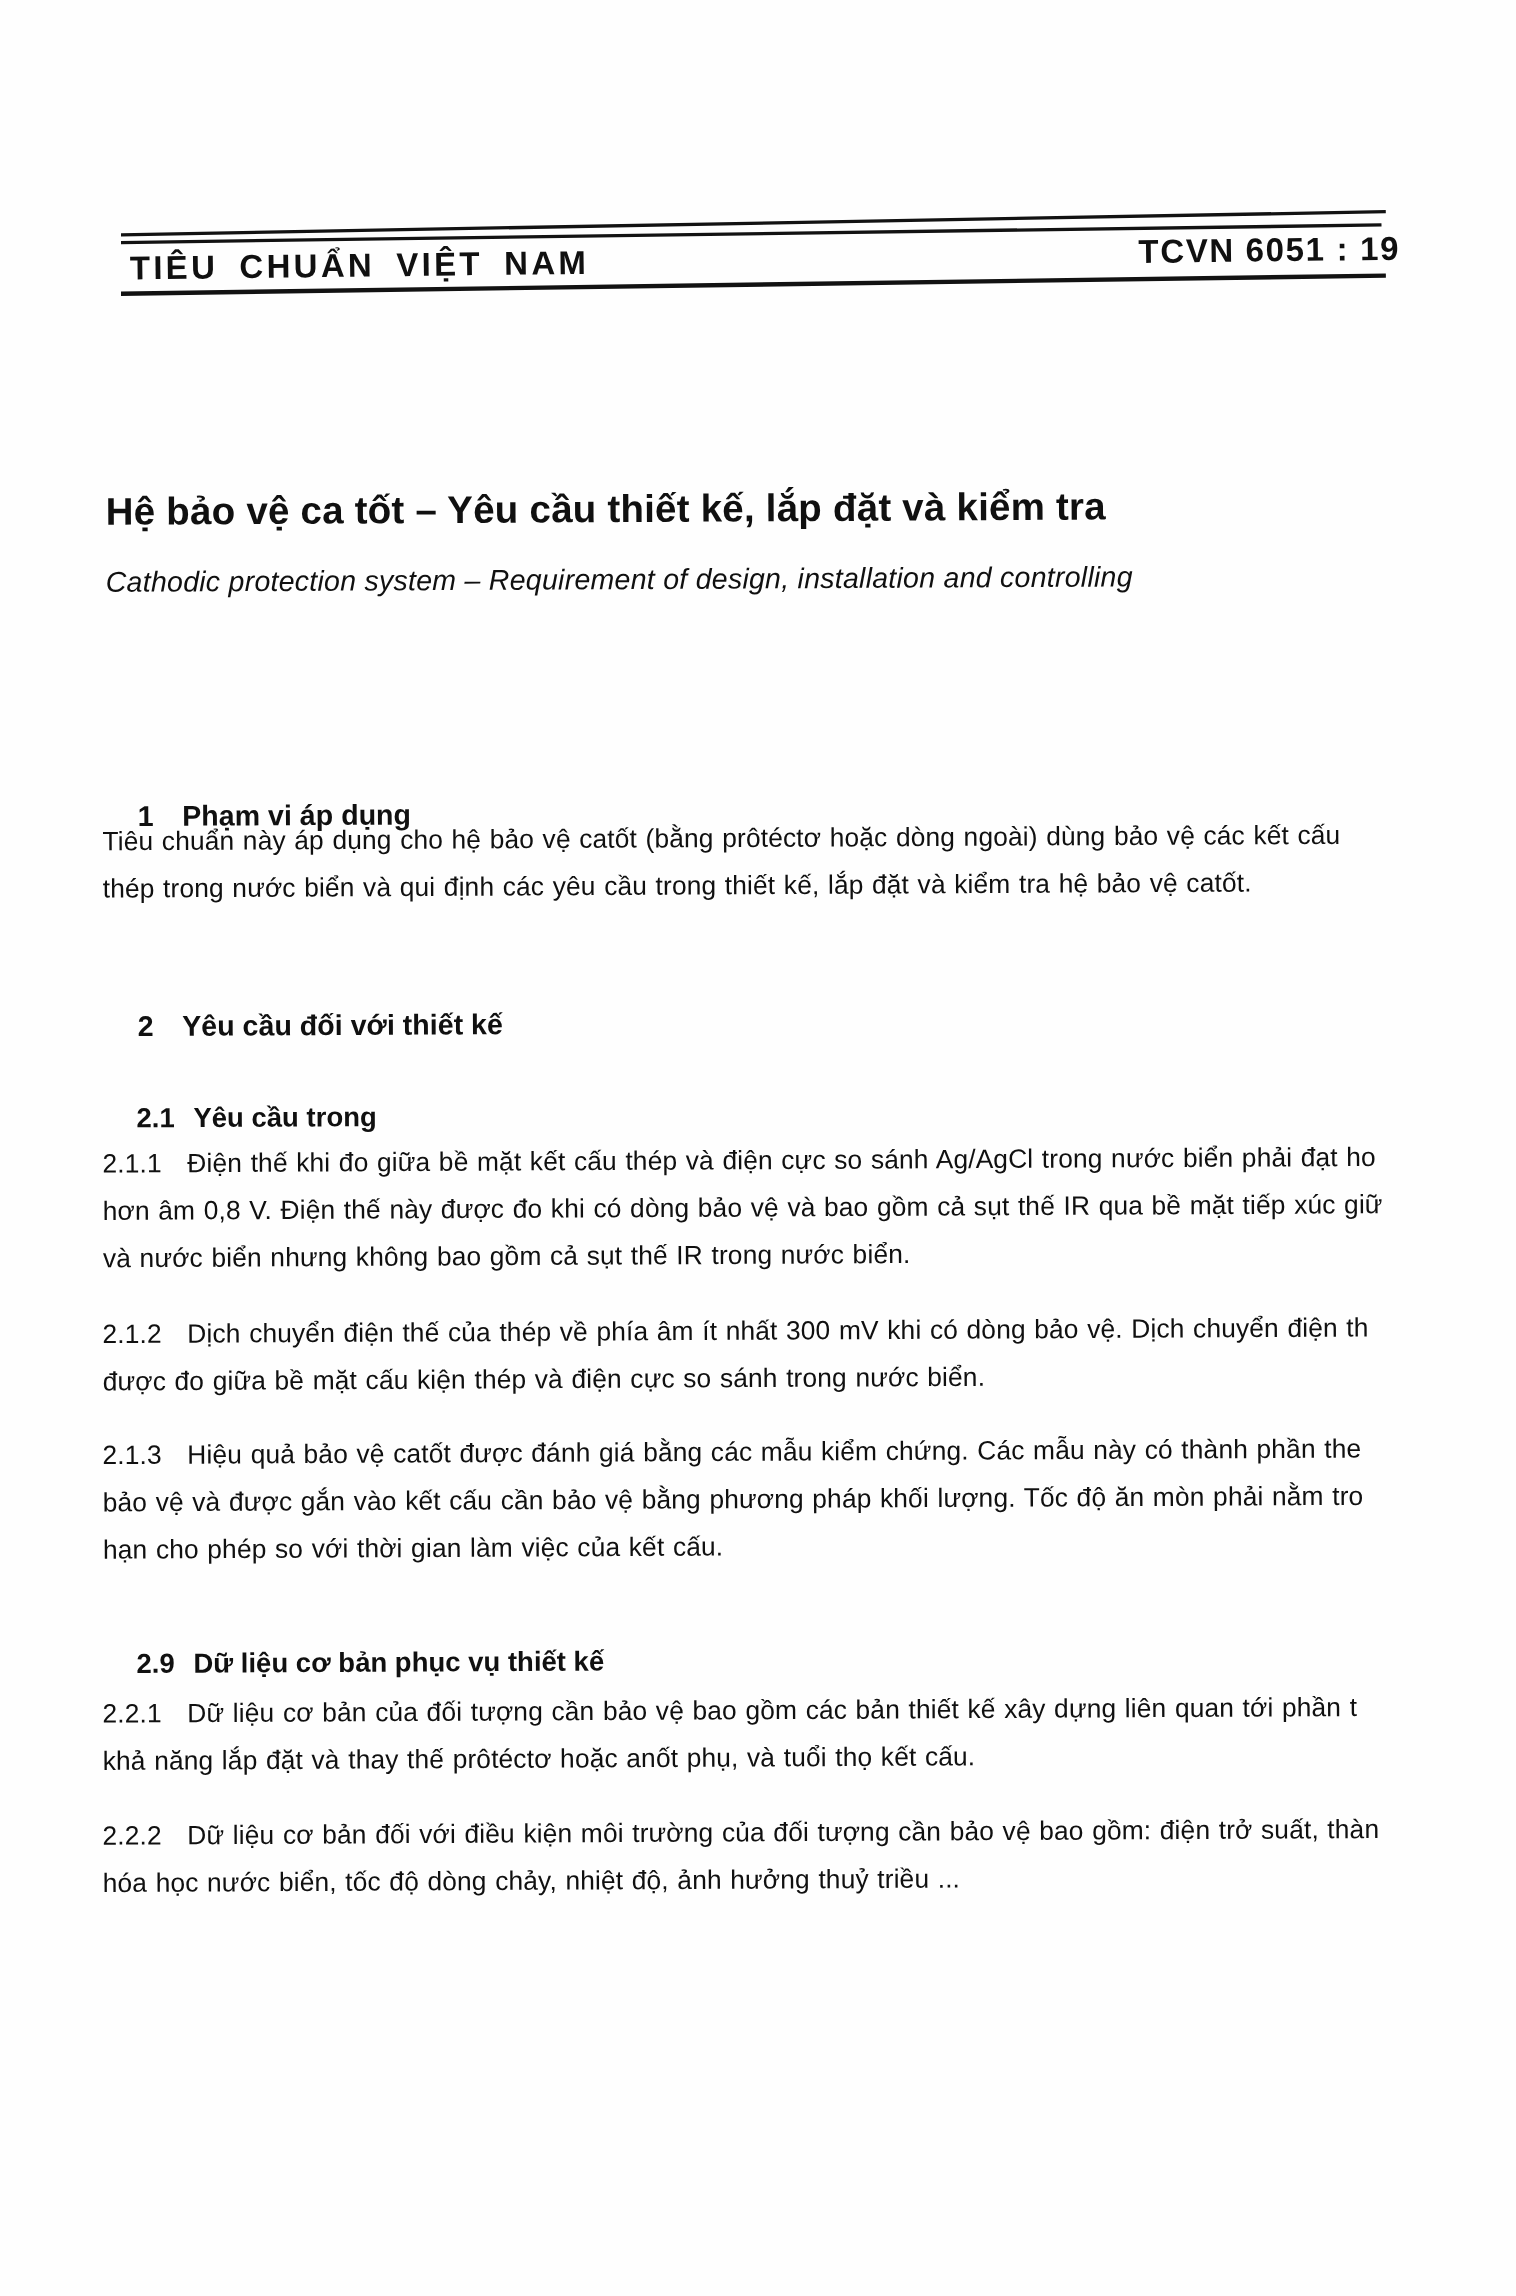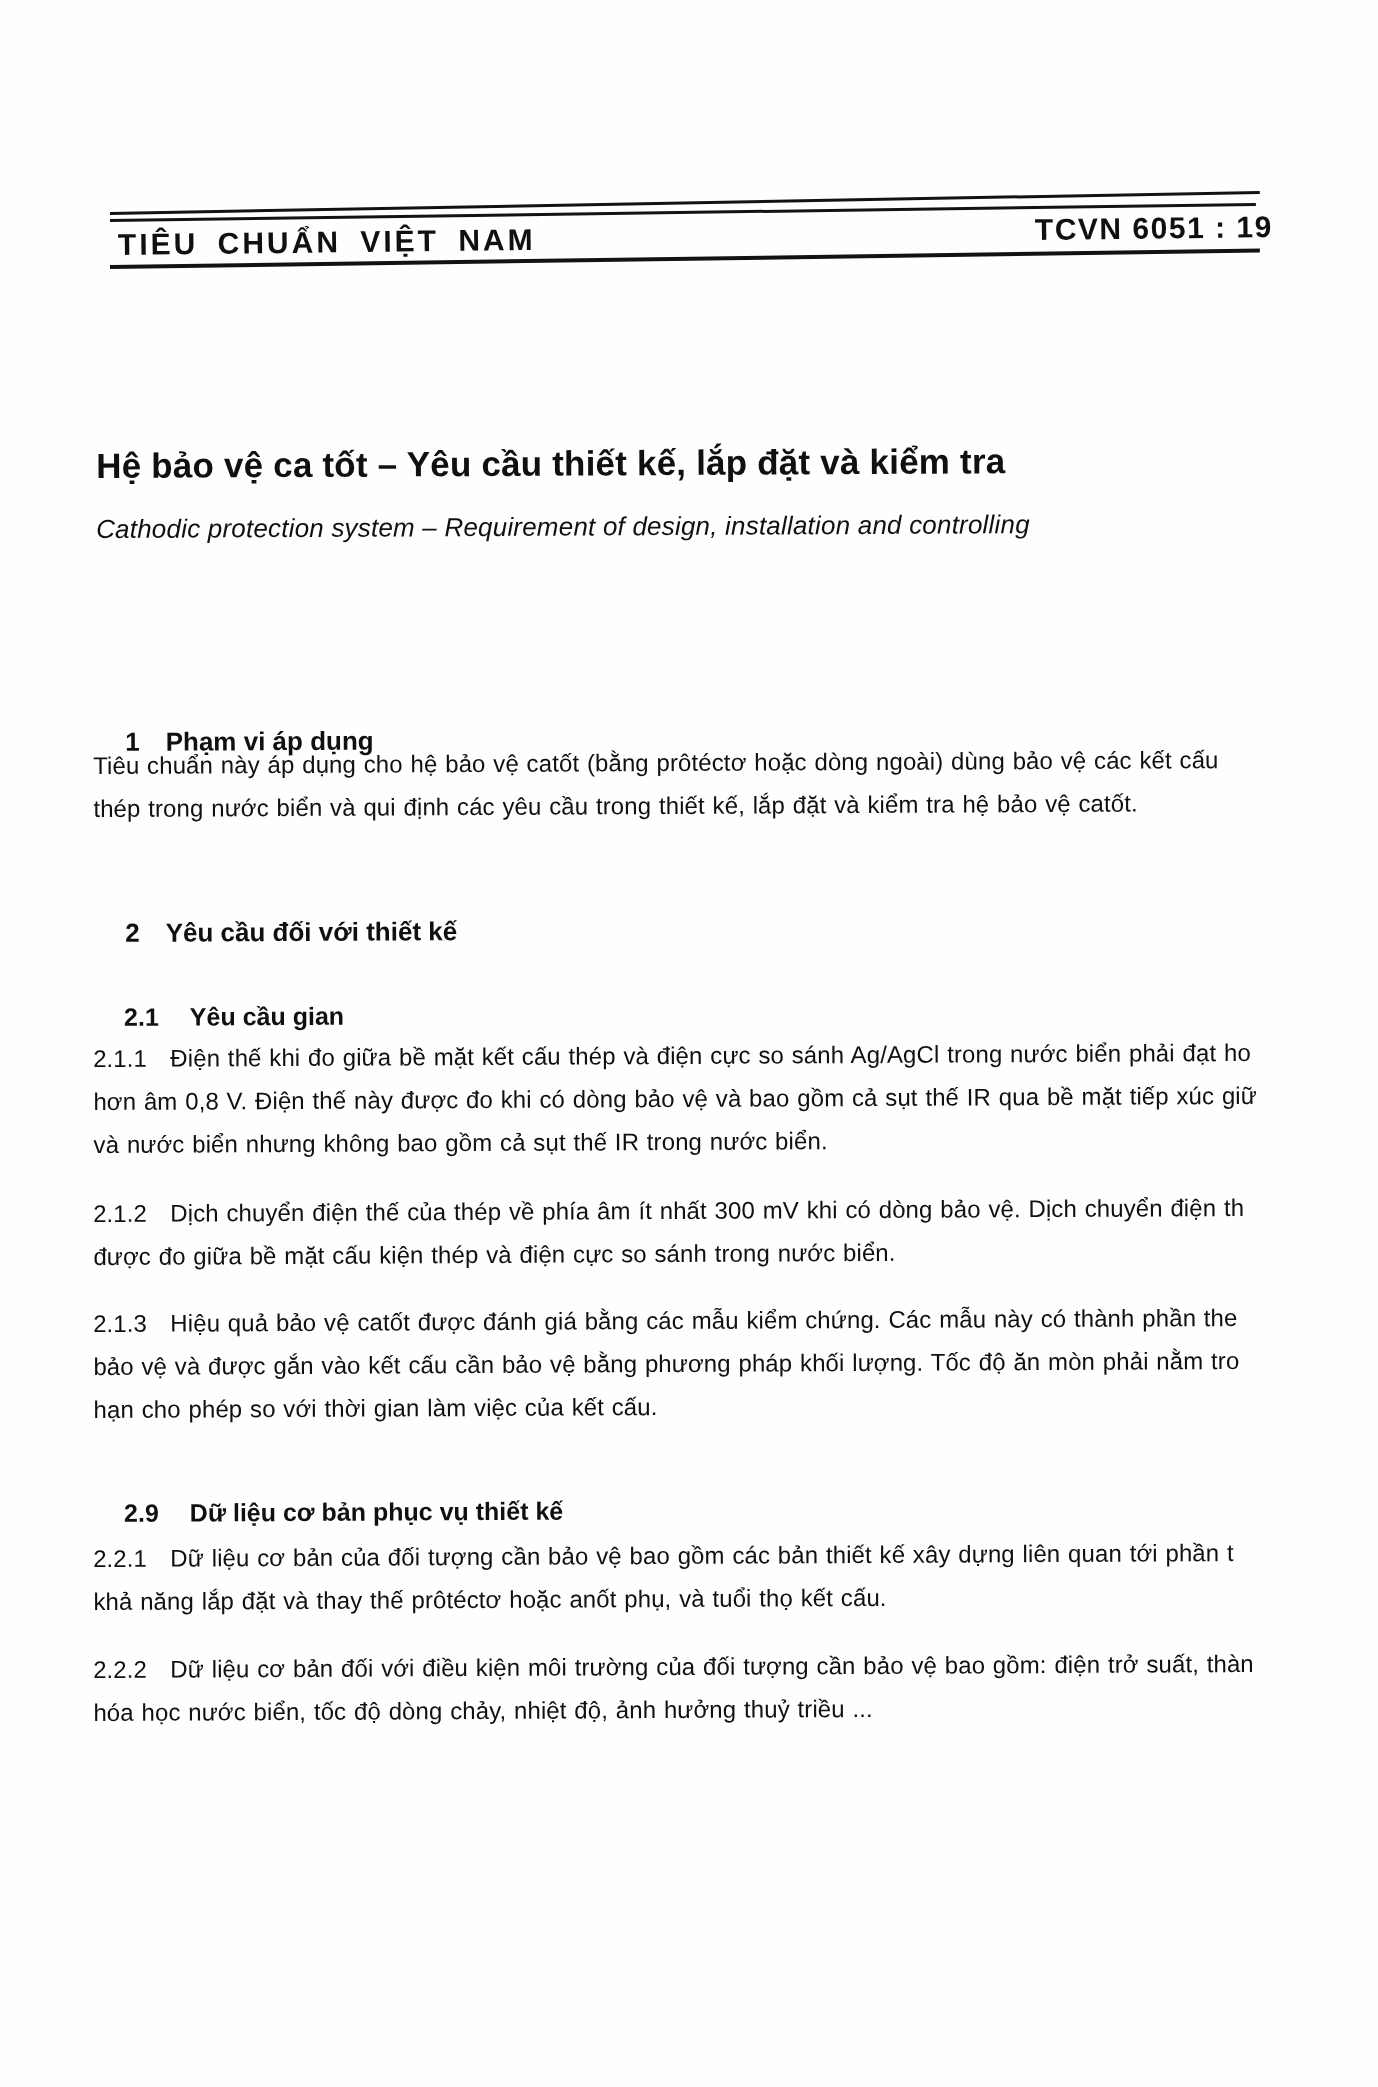--- a/index.html
+++ b/index.html
@@ -67,21 +67,21 @@
     font-size: 26px; font-weight: bold;
     line-height: 30px;
     white-space: pre;
   }
   .h-sub {
     font-size: 25px; font-weight: bold;
     line-height: 30px;
     white-space: pre;
   }
   .sec-num { margin-right: 26px; }
-  .sub-num { margin-right: 31px; }
+  .sub-num { margin-right: 17px; }
 
   .h1-pos  { left: 96px; top: 697px; }
   .h2-pos  { left: 96px; top: 888px; }
   .h21-pos { left: 96px; top: 972px; }
   .h22-pos { left: 96px; top: 1468px; }
 
   
   .para {
     font-size: 24px;
     line-height: 43px;
@@ -122,21 +122,21 @@
   <div class="abs skew para p1-pos">
       <div class="tline">Tiêu chuẩn này áp dụng cho hệ bảo vệ catốt (bằng prôtéctơ hoặc dòng ngoài) dùng bảo vệ các kết cấu</div>
       <div class="tline">thép trong nước biển và qui định các yêu cầu trong thiết kế, lắp đặt và kiểm tra hệ bảo vệ catốt.</div>
     </div>
 
   <div class="abs skew h-sec h2-pos">
     <span class="sec-num">2</span><span>Yêu cầu đối với thiết kế</span>
   </div>
 
   <div class="abs skew h-sub h21-pos">
-    <span class="sub-num">2.1</span><span>Yêu cầu gian</span>
+    <span class="sub-num">2.1</span><span>Yêu cầu trong</span>
   </div>
 
   <div class="abs skew para c211-pos">
       <div class="tline">2.1.1   Điện thế khi đo giữa bề mặt kết cấu thép và điện cực so sánh Ag/AgCl trong nước biển phải đạt ho</div>
       <div class="tline">hơn âm 0,8 V. Điện thế này được đo khi có dòng bảo vệ và bao gồm cả sụt thế IR qua bề mặt tiếp xúc giữ</div>
       <div class="tline">và nước biển nhưng không bao gồm cả sụt thế IR trong nước biển.</div>
     </div>
 
   <div class="abs skew para c212-pos">
       <div class="tline">2.1.2   Dịch chuyển điện thế của thép về phía âm ít nhất 300 mV khi có dòng bảo vệ. Dịch chuyển điện th</div>

